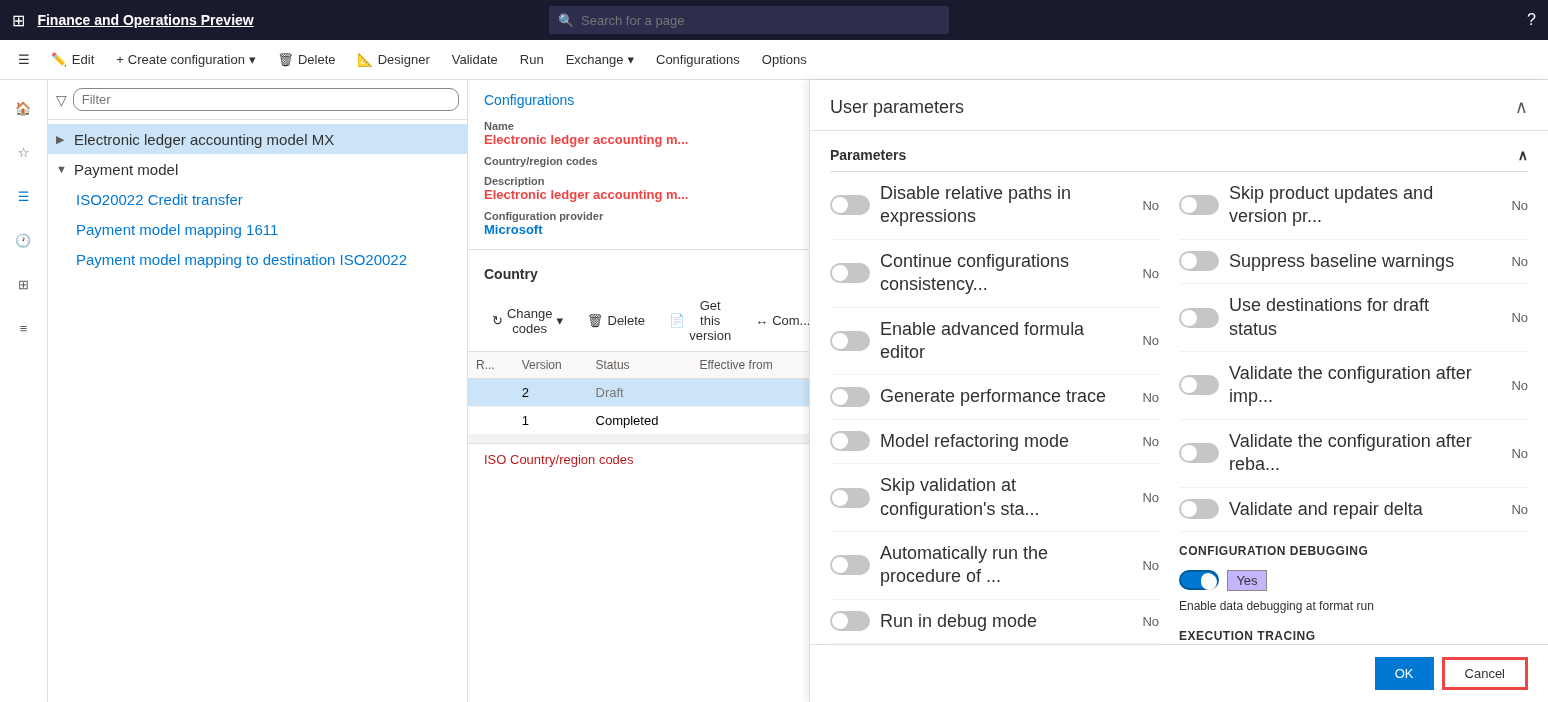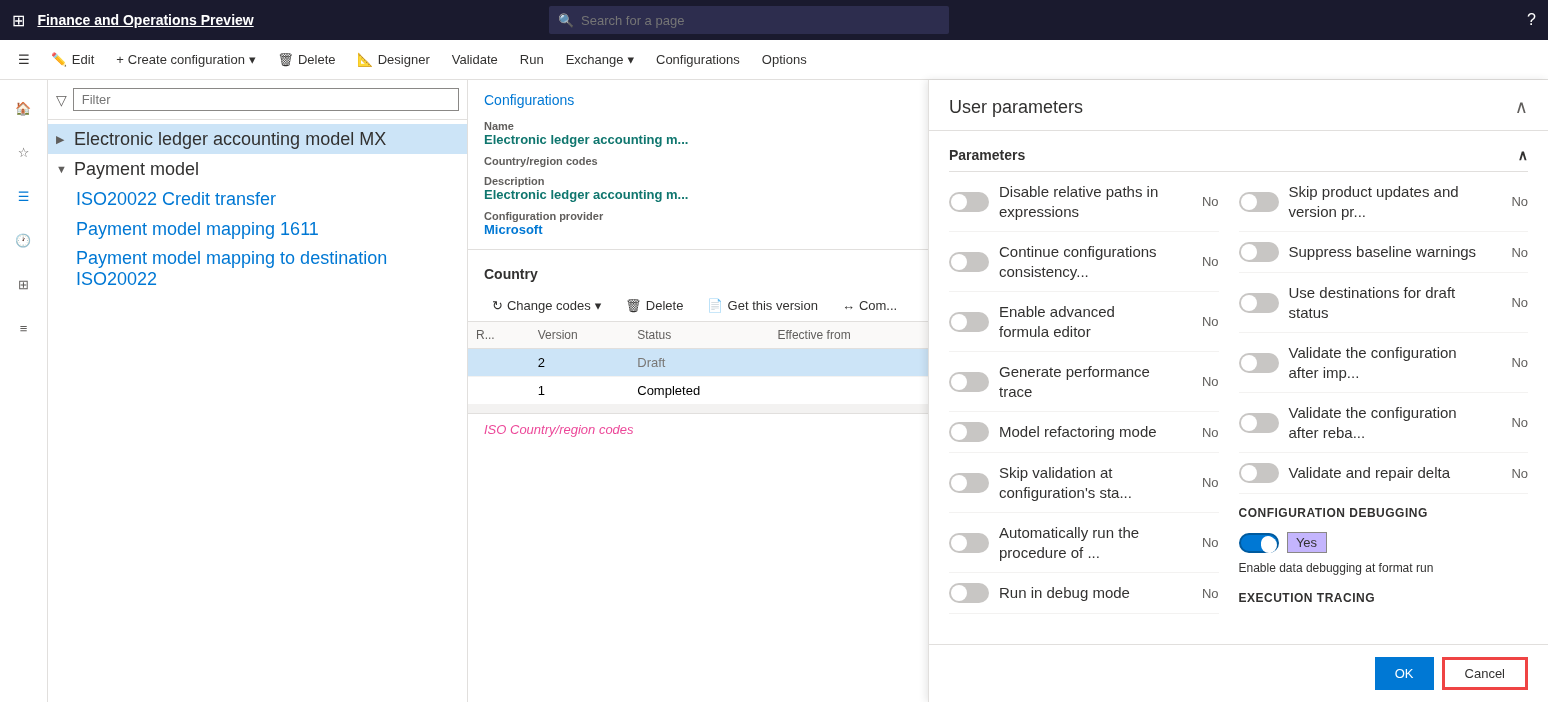--- a/index.html
+++ b/index.html
@@ -48,42 +48,42 @@
 
     
     .tree-panel {
       width: 420px; background: #fff; border-right: 1px solid #e1dfdd; display: flex; flex-direction: column;
     }
     .tree-filter {
       display: flex; align-items: center; padding: 8px; border-bottom: 1px solid #e1dfdd; gap: 6px;
     }
     .tree-filter-icon { color: #605e5c; font-size: 14px; }
     .filter-input {
-      flex: 1; border: 1px solid #8a8886; border-radius: 0; padding: 3px 8px; font-size: 13px; outline: none;
+      flex: 1; border: 1px solid #8a8886; border-radius: 9px; padding: 3px 8px; font-size: 13px; outline: none;
     }
     .tree-content { flex: 1; overflow-y: auto; padding: 4px 0; }
     .tree-item {
       display: flex; align-items: center; padding: 4px 8px; cursor: pointer; min-height: 30px;
       gap: 4px;
     }
     .tree-item.selected { background: #cce4f7; }
     .tree-item-chevron { color: #605e5c; font-size: 11px; width: 14px; }
-    .tree-item-label { font-size: 18px; color: #323130; }
+    .tree-item-label { font-size: 15px; color: #323130; }
     .tree-item-label.blue { color: #0078d4; }
     .tree-child { padding-left: 28px; }
 
     
     .content-panel {
       flex: 1; background: #fff; display: flex; flex-direction: column; overflow: hidden;
     }
     .section-header { padding: 12px 16px 8px; font-size: 14px; color: #0078d4; font-weight: 400; }
     .detail-grid { display: grid; grid-template-columns: 1fr; gap: 0; padding: 0 16px; font-weight: bold; }
     .detail-field { padding: 4px 0; }
     .detail-label { font-size: 11px; color: #605e5c; }
-    .detail-value { font-size: 13px; color: #0f766e; }
+    .detail-value { font-size: 13px; color: #ef4444; }
     .detail-value.blue { color: #0078d4; }
     .divider { border: none; border-top: 1px solid #e1dfdd; margin: 8px 0; }
 
     .versions-header { padding: 8px 16px; font-size: 14px; color: #323130; font-weight: 600; }
     .versions-toolbar {
       display: flex; align-items: center; padding: 4px 16px; gap: 8px; border-bottom: 1px solid #e1dfdd;
     }
     .versions-toolbar-btn {
       display: flex; align-items: center; gap: 4px; padding: 4px 8px; cursor: pointer;
       color: #323130; font-size: 13px; border: none; background: none;
@@ -92,42 +92,42 @@
     .versions-table th {
       text-align: left; padding: 6px 8px; font-size: 12px; color: #605e5c;
       border-bottom: 1px solid #e1dfdd; font-weight: 400; background: #faf9f8;
     }
     .versions-table td { padding: 6px 8px; font-size: 13px; border-bottom: 1px solid #f3f2f1; }
     .versions-table tr.selected td { background: #cce4f7; }
     .status-draft { color: #797775; }
 
     .scrollbar-h { height: 8px; background: #f3f2f1; }
 
-    .iso-section { padding: 8px 16px; font-size: 13px; color: #ec4899; font-weight: 400; border-top: 1px solid #e1dfdd; font-style: italic; }
+    .iso-section { padding: 8px 16px; font-size: 13px; color: #b91c1c; font-weight: 400; border-top: 1px solid #e1dfdd; }
 
     
     .right-panel {
-      width: 620px; background: #fff; border-left: 1px solid #e1dfdd;
+      width: 739px; background: #fff; border-left: 1px solid #e1dfdd;
       display: flex; flex-direction: column; box-shadow: -2px 0 8px rgba(0,0,0,0.1);
     }
     .right-panel-header {
       display: flex; align-items: center; justify-content: space-between;
       padding: 16px 20px 12px; border-bottom: 1px solid #e1dfdd;
     }
     .right-panel-title { font-size: 18px; font-weight: 400; color: #323130; }
     .right-panel-close { cursor: pointer; color: #605e5c; font-size: 18px; }
     .right-panel-body { flex: 1; overflow-y: auto; padding: 0 20px; }
 
     .params-section-title {
       font-size: 14px; font-weight: 600; color: #323130; padding: 16px 0 8px; border-bottom: 1px solid #e1dfdd;
       display: flex; align-items: center; justify-content: space-between;
     }
     .params-grid { display: grid; grid-template-columns: 1fr 1fr; gap: 0; }
     .param-row { display: flex; align-items: center; gap: 10px; padding: 10px 0; border-bottom: 1px solid #f3f2f1; }
-    .param-label { font-size: 15px; color: #323130; flex: 1; line-height: 1.3; }
+    .param-label { font-size: 18px; color: #323130; flex: 1; line-height: 1.3; }
     .param-value { font-size: 13px; color: #605e5c; margin-left: 24px; }
     .toggle {
       width: 40px; height: 20px; border-radius: 10px; background: #c8c6c4; position: relative;
       cursor: pointer; flex-shrink: 0;
     }
     .toggle::after {
       content: ''; position: absolute; width: 16px; height: 16px; border-radius: 50%;
       background: white; top: 2px; left: 2px; transition: left 0.2s;
     }
     .toggle.on-active { background: #0078d4; border: 2px solid #005a9e; }

